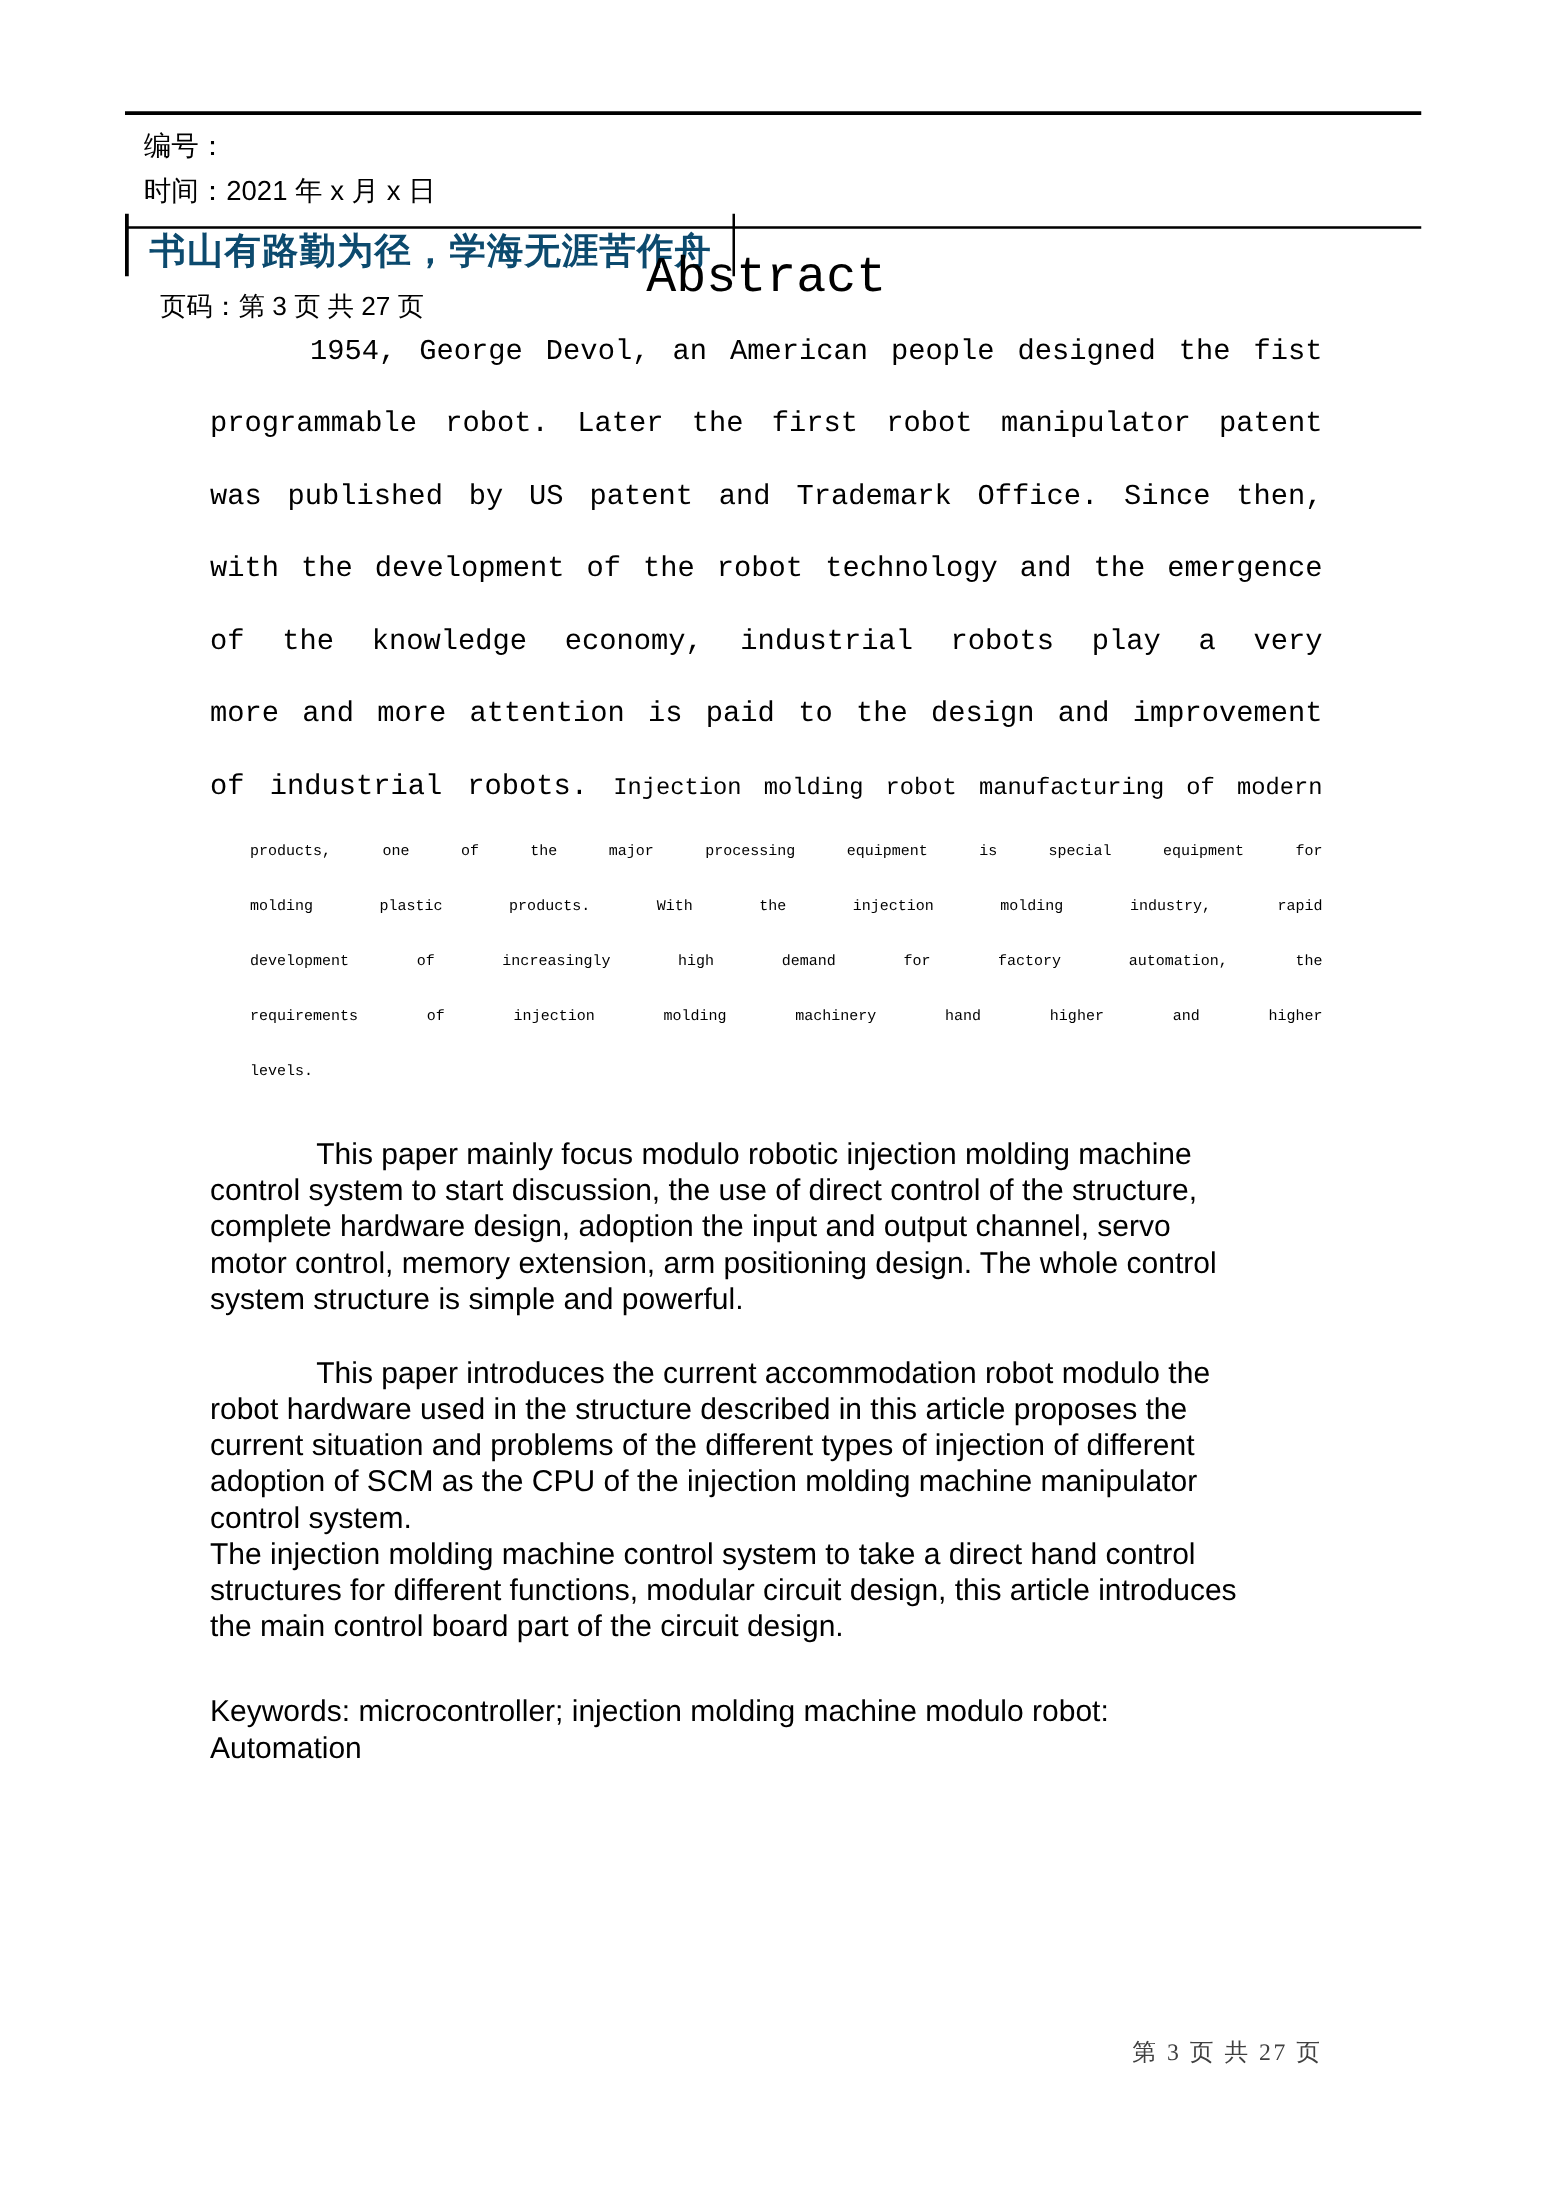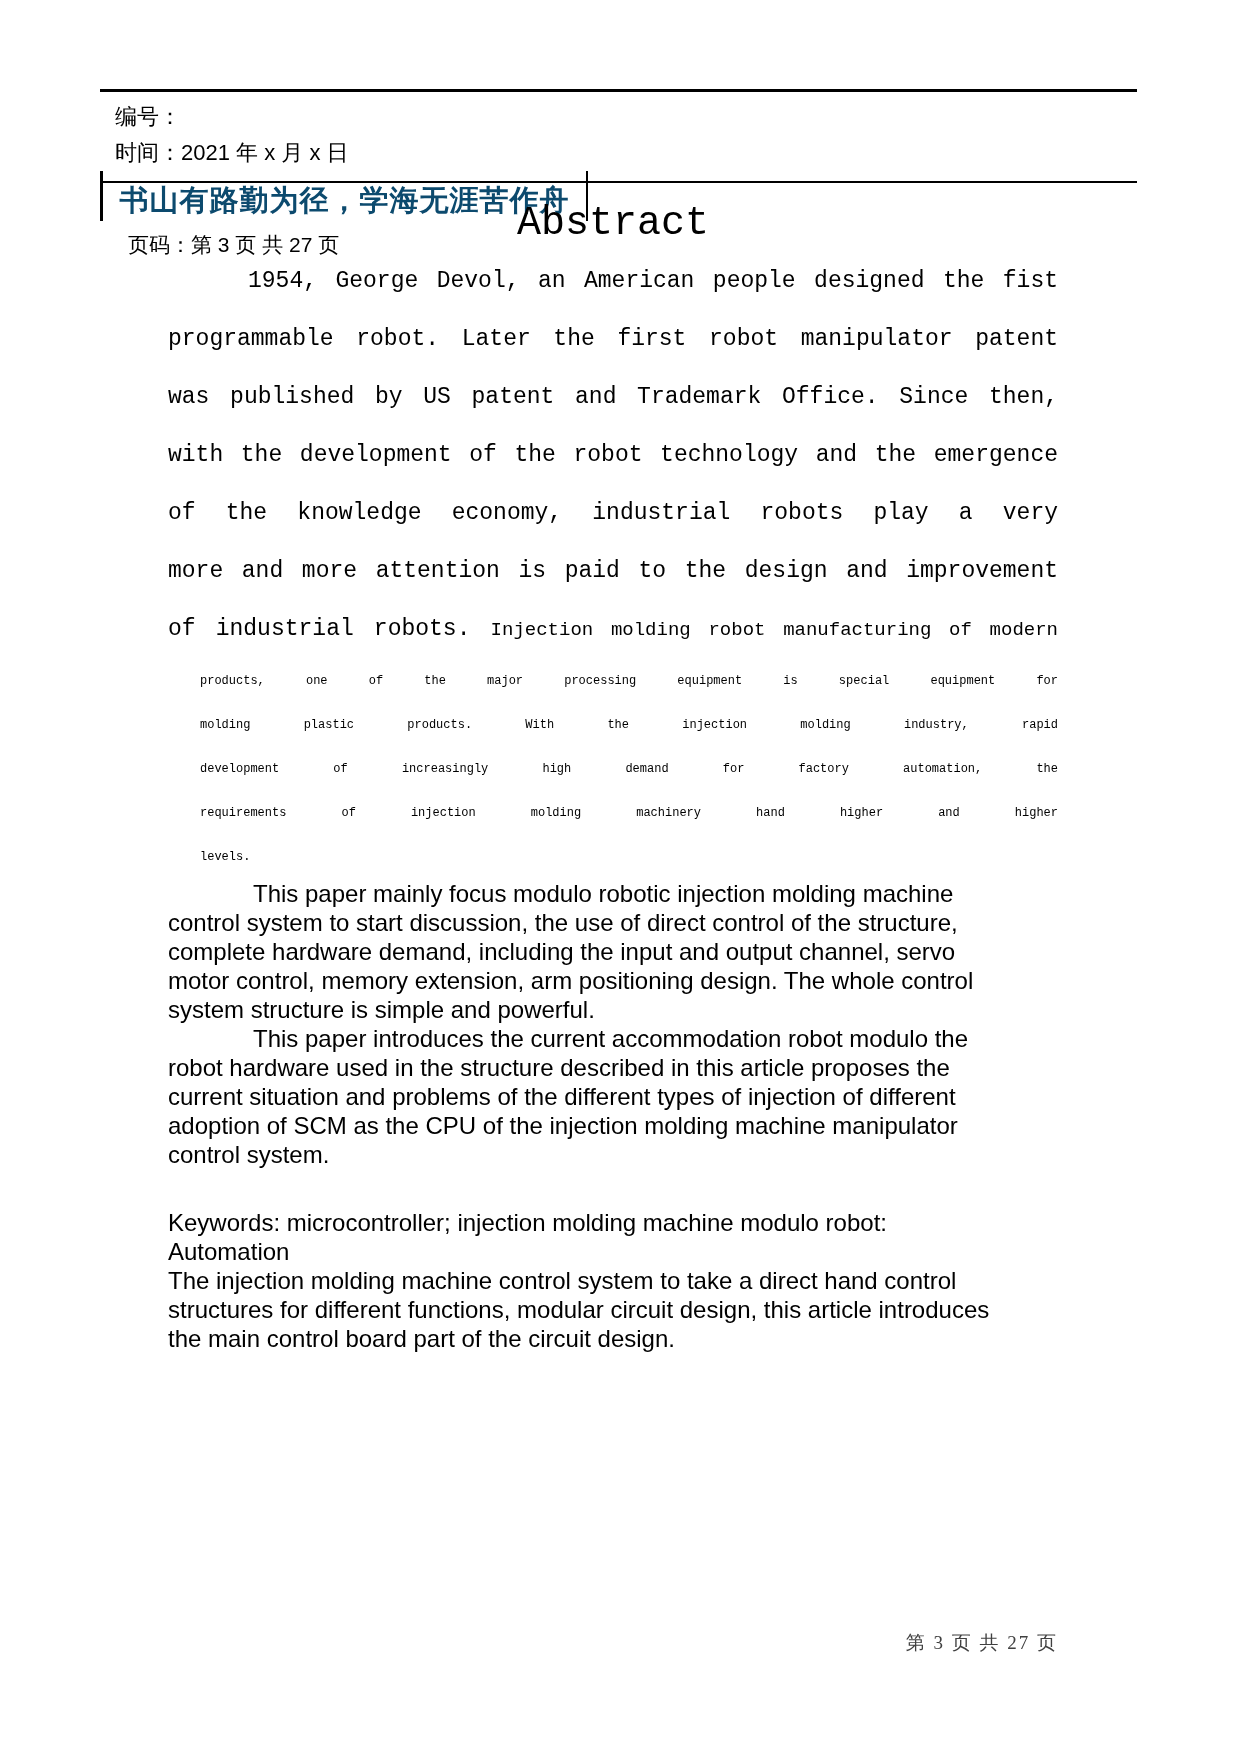--- a/index.html
+++ b/index.html
@@ -71,21 +71,21 @@
   .small-inline{font-size:19px;}
   .jl{text-align:justify;text-align-last:justify;-moz-text-align-last:justify;}
   .indent{text-indent:80px;}
 
   .sans-para{margin:0;}
   .sans-line{
     font-family:"Liberation Sans",sans-serif;
     font-size:24px;line-height:29px;
     white-space:nowrap;
   }
-  .indent-sans{text-indent:85px;}
+  .indent-sans{text-indent:85px;margin-top:30px;}
   .keywords-block{margin-top:39px;}
 
   
   .page-footer{
     position:absolute;left:168px;top:1630px;
     width:890px;
     text-align:right;
     font-family:"Liberation Serif",serif;
     font-size:19px;line-height:26px;
     color:#404040;
@@ -121,37 +121,37 @@
       <div class="serif-line big jl">more and more attention is paid to the design and improvement</div>
       <div class="serif-line big jl"><span>of industrial robots.</span> <span class="small-inline">Injection molding robot manufacturing of modern</span></div>
       <div class="serif-line small jl">products, one of the major processing equipment is special equipment for</div>
       <div class="serif-line small jl">molding plastic products. With the injection molding industry, rapid</div>
       <div class="serif-line small jl">development of increasingly high demand for factory automation, the</div>
       <div class="serif-line small jl">requirements of injection molding machinery hand higher and higher</div>
       <div class="serif-line small">levels.</div>
       <div class="sans-para">
         <div class="sans-line indent-sans">This paper mainly focus modulo robotic injection molding machine</div>
         <div class="sans-line">control system to start discussion, the use of direct control of the structure,</div>
-        <div class="sans-line">complete hardware demand, including the input and output channel, servo</div>
+        <div class="sans-line">complete hardware design, adoption the input and output channel, servo</div>
         <div class="sans-line">motor control, memory extension, arm positioning design. The whole control</div>
         <div class="sans-line">system structure is simple and powerful.</div>
       </div>
       <div class="sans-para">
         <div class="sans-line indent-sans">This paper introduces the current accommodation robot modulo the</div>
         <div class="sans-line">robot hardware used in the structure described in this article proposes the</div>
         <div class="sans-line">current situation and problems of the different types of injection of different</div>
         <div class="sans-line">adoption of SCM as the CPU of the injection molding machine manipulator</div>
         <div class="sans-line">control system.</div>
       </div>
-      <div class="sans-para keywords-block">
-        <div class="sans-line">Keywords: microcontroller; injection molding machine modulo robot:</div>
-        <div class="sans-line">Automation</div>
-      </div>
       <div class="sans-para">
         <div class="sans-line">The injection molding machine control system to take a direct hand control</div>
         <div class="sans-line">structures for different functions, modular circuit design, this article introduces</div>
         <div class="sans-line">the main control board part of the circuit design.</div>
+      </div>
+      <div class="sans-para keywords-block">
+        <div class="sans-line">Keywords: microcontroller; injection molding machine modulo robot:</div>
+        <div class="sans-line">Automation</div>
       </div>
     </div>
 
   <div class="page-footer">第 3 页 共 27 页</div>
 
 </div>
 
 </body></html>

